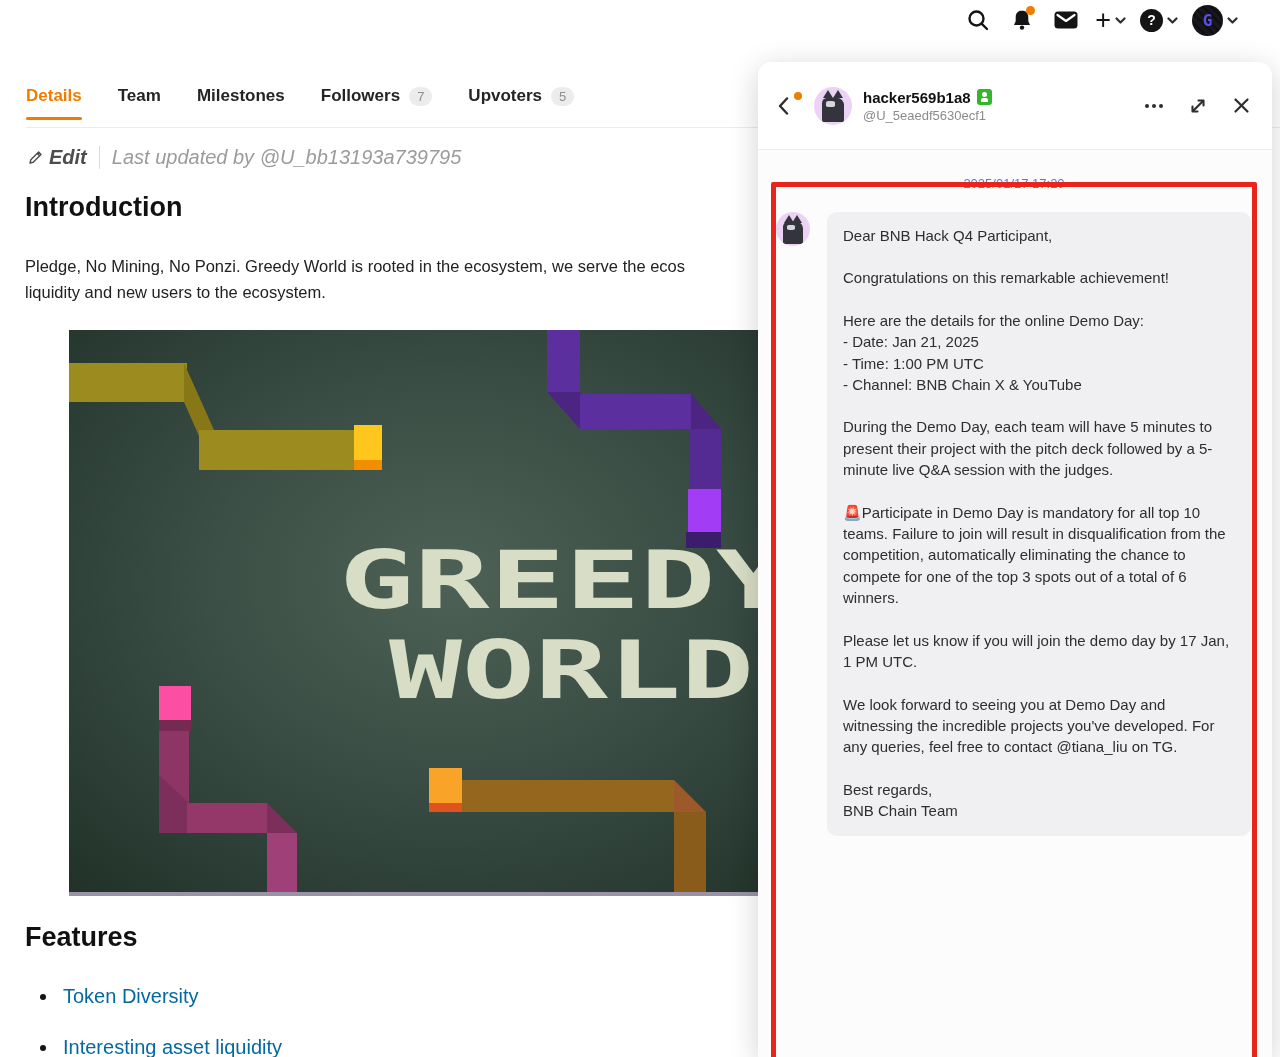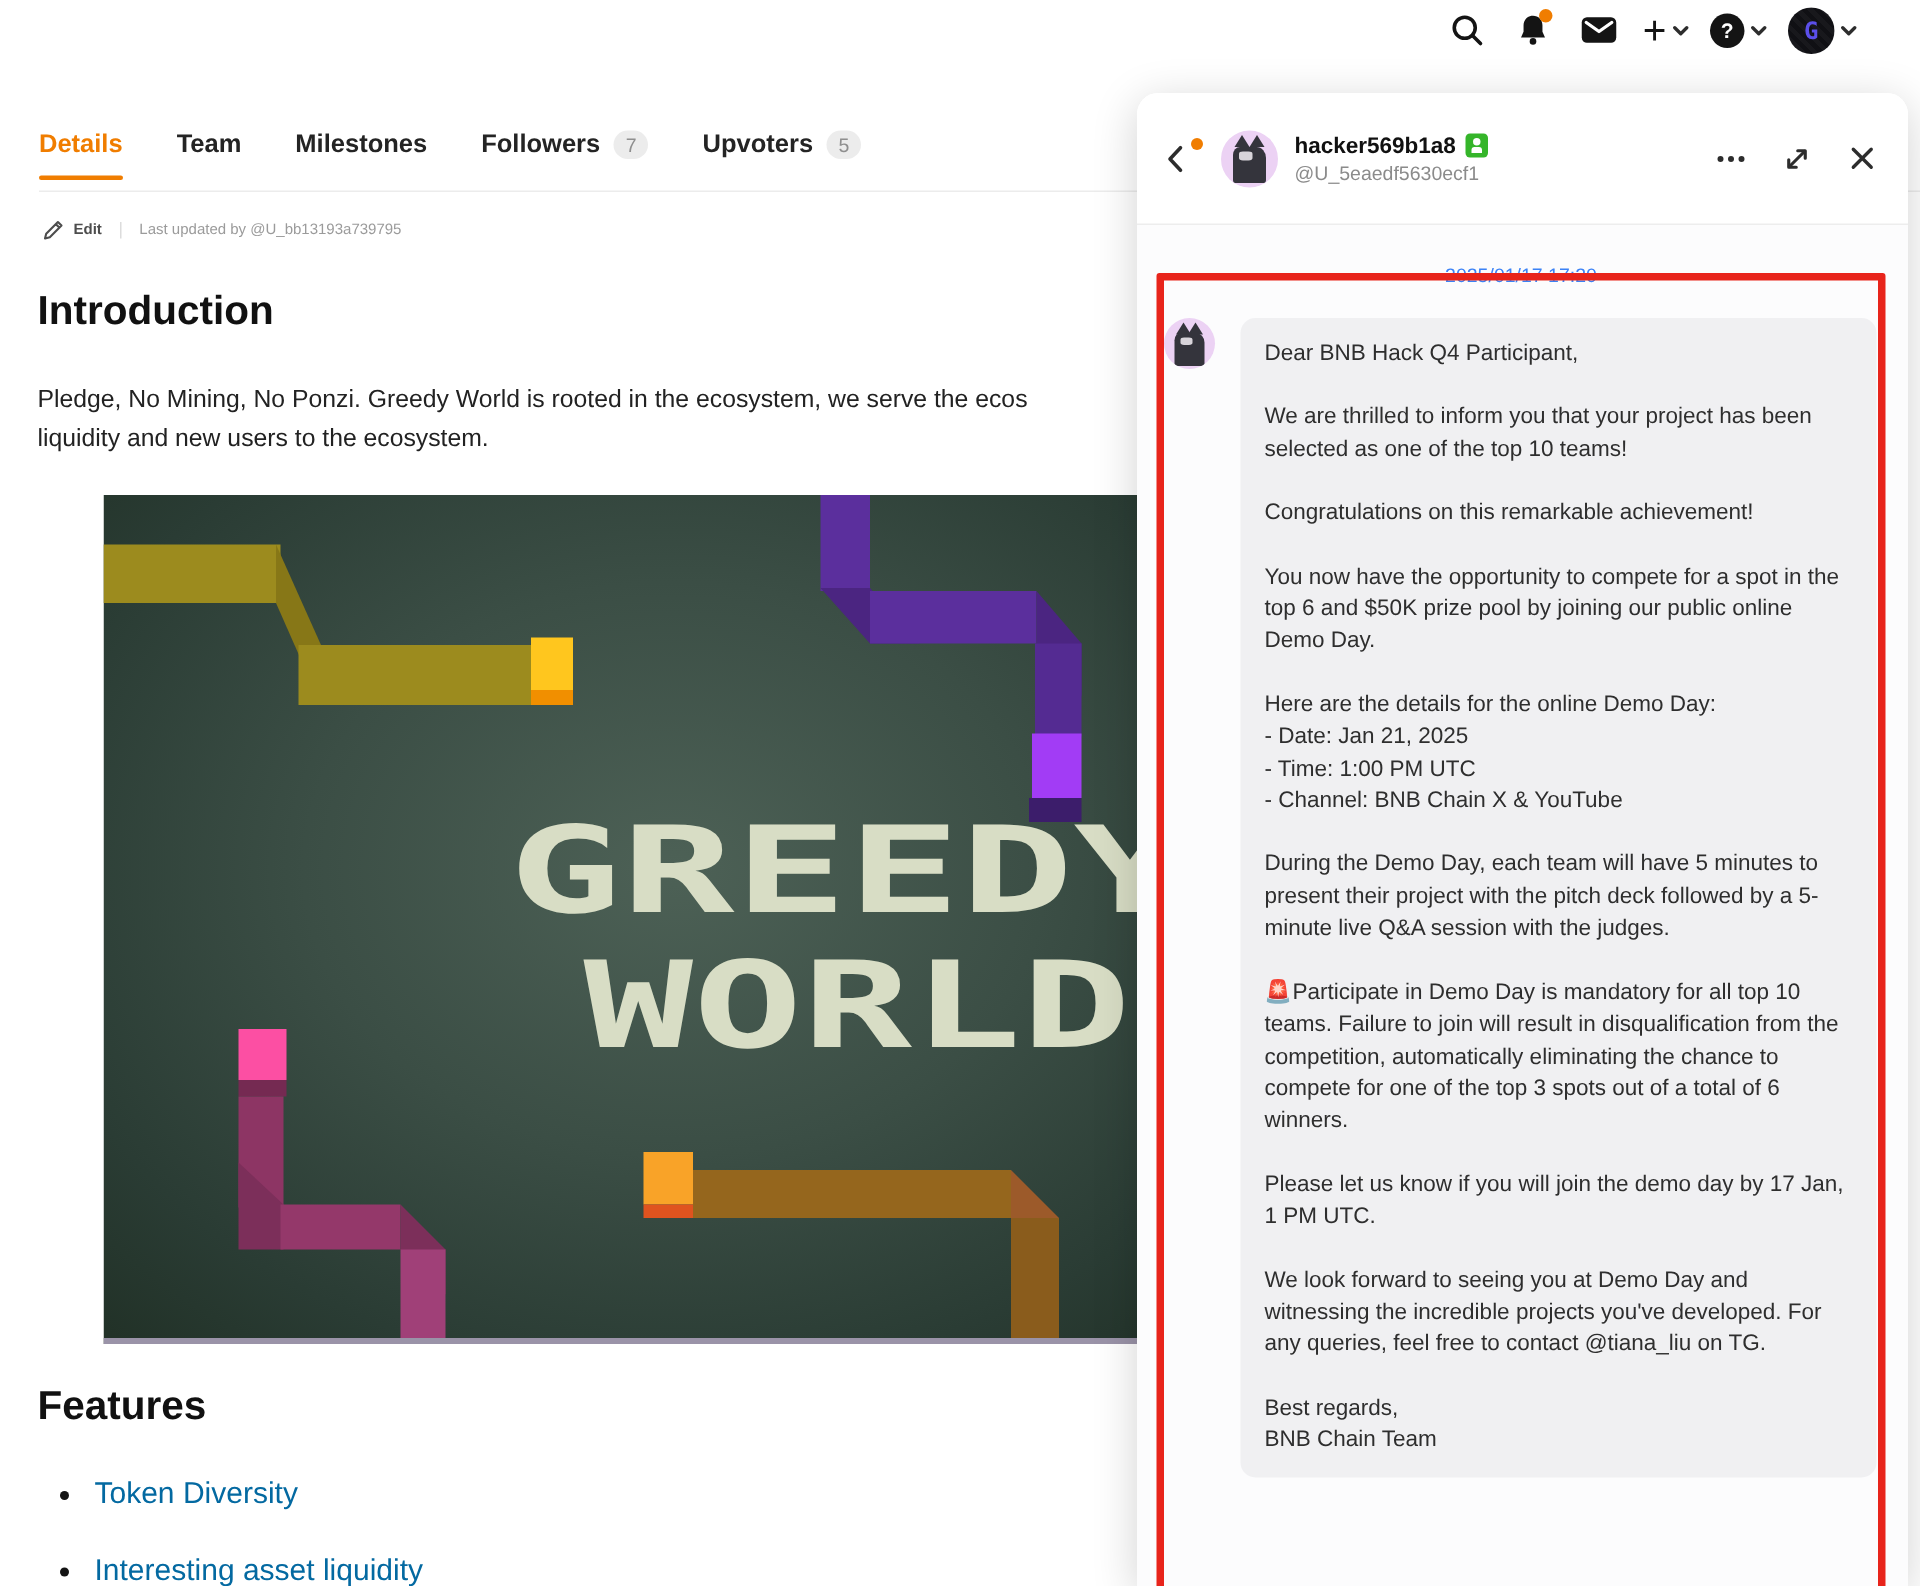--- a/index.html
+++ b/index.html
@@ -23,21 +23,21 @@
   .tabs { position:absolute; left:26px; top:86px; display:flex; gap:36px; align-items:center; }
   .tab { font-size:17px; font-weight:bold; color:#242424; display:flex; align-items:center; gap:9px;
     padding-bottom:14px; position:relative; cursor:pointer; }
   .tab.active { color:#f07d00; }
   .tab.active::after { content:""; position:absolute; left:0; right:0; bottom:0; height:3px; background:#f07d00; border-radius:2px; }
   .tab-badge { background:#ececec; color:#8f8f8f; font-size:13px; font-weight:normal;
     border-radius:10px; padding:2px 8px; }
   .tabs-rule { position:absolute; left:26px; right:0; top:127px; height:1px; background:#ececec; }
 
   
-  .edit-row { position:absolute; left:28px; top:146px; display:flex; align-items:center; font-size:10px; }
+  .edit-row { position:absolute; left:28px; top:146px; display:flex; align-items:center; font-size:20px;font-style:italic; }
   .edit-link { display:flex; align-items:center; gap:6px; color:#4d4d4d; font-weight:bold; cursor:pointer; }
   .updated { color:#9b9b9b; border-left:1px solid #dcdcdc; padding-left:12px; margin-left:12px; }
 
   
   .intro-h { position:absolute; left:25px; top:192px; font-size:27px; font-weight:bold; color:#111; }
   .intro-p { position:absolute; left:25px; top:254px; font-size:16.5px; line-height:25.5px; color:#222; width:1255px; }
   .intro-line { white-space:nowrap; }
 
   .game-img { position:absolute; left:25px; top:330px; width:733px; height:566px; overflow:hidden;padding-left:44px; }
   .game-img svg { display:block; }
@@ -272,23 +272,21 @@
     <div class="chat-ts">2025/01/17 17:20</div>
 
     <div class="msg-row">
       <div class="cat-avatar sm">
         <div class="cat-body">
             <div class="cat-face"></div>
           </div>
       </div>
       <div class="bubble">
         <p>Dear BNB Hack Q4 Participant,</p>
-        <p>We are thrilled to inform you that your project has been selected as one of the top 10 teams!</p>
         <p>Congratulations on this remarkable achievement!</p>
-        <p>You now have the opportunity to compete for a spot in the top 6 and $50K prize pool by joining our public online Demo Day.</p>
         <p>Here are the details for the online Demo Day:
 - Date: Jan 21, 2025
 - Time: 1:00 PM UTC
 - Channel: BNB Chain X &amp; YouTube</p>
         <p>During the Demo Day, each team will have 5 minutes to present their project with the pitch deck followed by a 5-minute live Q&amp;A session with the judges.</p>
         <p>🚨Participate in Demo Day is mandatory for all top 10 teams. Failure to join will result in disqualification from the competition, automatically eliminating the chance to compete for one of the top 3 spots out of a total of 6 winners.</p>
         <p>Please let us know if you will join the demo day by 17 Jan, 1 PM UTC.</p>
         <p>We look forward to seeing you at Demo Day and witnessing the incredible projects you've developed. For any queries, feel free to contact @tiana_liu on TG.</p>
         <p>Best regards,
 BNB Chain Team</p>

